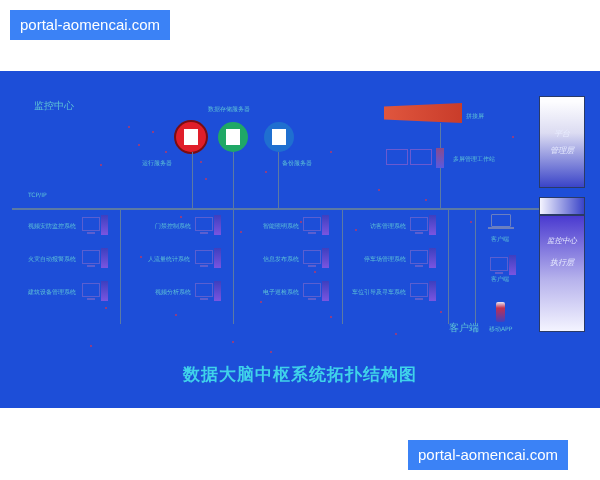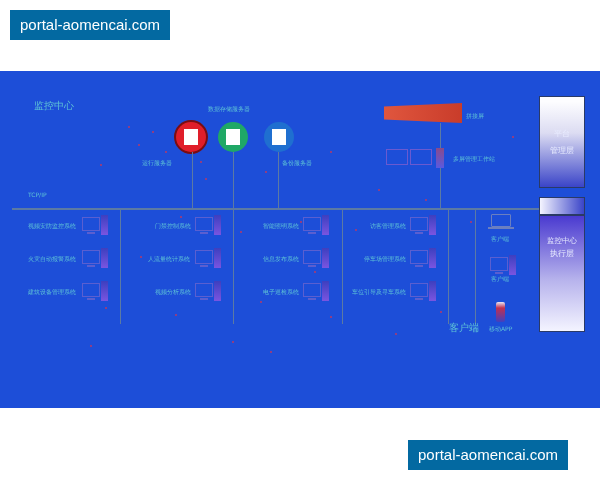--- a/index.html
+++ b/index.html
@@ -1,32 +1,32 @@
 <!DOCTYPE html>
 <html><head>
 <meta charset="utf-8">
 <style>
   html,body{margin:0;padding:0;}
   body{width:600px;height:480px;background:#ffffff;position:relative;overflow:hidden;font-family:"DejaVu Sans",sans-serif;}
-  .wm{position:absolute;background:#0369a1;color:#fff;font-family:"Liberation Sans",sans-serif;font-size:15px;line-height:30px;padding:0 10px;}
+  .wm{position:absolute;background:#3b82f6;color:#fff;font-family:"Liberation Sans",sans-serif;font-size:15px;line-height:30px;padding:0 10px;}
   #wm-top{left:10px;top:10px;height:30px;}
   #wm-bottom{left:408px;top:440px;height:30px;}
   .panel{position:absolute;left:0;top:71px;width:600px;height:337px;background:#1d4ed8;overflow:hidden;}
   .abs{position:absolute;}
   .t-cyan{color:#5ec3d6;}
   .small{font-size:6px;white-space:nowrap;}
   .line{position:absolute;background:#5c7aa3;}
   .dot{position:absolute;width:2px;height:2px;background:#b43a6a;border-radius:50%;}
   .pc{position:absolute;width:28px;height:22px;}
   .pc .mon{position:absolute;left:0;top:2px;width:18px;height:14px;border:1.5px solid #5a5fd0;box-sizing:border-box;}
   .pc .base{position:absolute;left:5px;top:17px;width:8px;height:2px;background:#5a5fd0;}
   .pc .tower{position:absolute;left:19px;top:0;width:7px;height:20px;background:linear-gradient(#3d3fbf,#7a55e0);}
   .server{position:absolute;width:30px;height:30px;border-radius:50%;}
   .server .box{position:absolute;left:8px;top:7px;width:14px;height:16px;background:#fff;}
-  .layer{position:absolute;left:539px;width:46px;border:1px solid #2a3a66;box-sizing:border-box;display:flex;flex-direction:column;align-items:center;justify-content:center;color:#e8ecff;font-size:8px;}
+  .layer{position:absolute;left:539px;width:46px;border:1px solid #2a3a66;box-sizing:border-box;display:flex;flex-direction:column;align-items:center;justify-content:center;color:#e8ecff;font-size:8px;font-style:italic;}
   .title{position:absolute;left:0;width:600px;top:292px;text-align:center;color:#3fd2ea;font-weight:bold;font-size:17px;letter-spacing:1px;}
 </style>
 </head>
 <body>
 
 <div id="wm-top" class="wm">portal-aomencai.com</div>
 
 <div class="panel">
 
   <div class="dot" style="left:128px;top:55px"></div>
@@ -182,18 +182,19 @@
   <div class="abs t-cyan small" style="left:489px;top:254px;">移动APP</div>
   <div class="abs t-cyan" style="left:449px;top:250px;font-size:10px;">客户端</div>
 
   <div class="layer" style="top:25px;height:92px;background:linear-gradient(#fdfdff 5%,#dcdcf2 40%,#3a44c8 100%);">
     <div>平台</div>
     <div style="margin-top:6px">管理层</div>
   </div>
   <div class="layer" style="top:126px;height:18px;background:linear-gradient(90deg,#f4f4ff,#3a44c8);"></div>
   <div class="layer" style="top:144px;height:117px;background:linear-gradient(#4a3ad0 0%,#b6b2ec 55%,#f4f4ff 100%);justify-content:flex-start;padding-top:20px;">
     <div style="font-size:7.5px">监控中心</div>
-    <div style="margin-top:2px">执行层</div>
+    <div style="margin-top:11px">执行层</div>
   </div>
 
+  <div class="title">数据大脑中枢系统拓扑结构图</div>
 </div>
 
 <div id="wm-bottom" class="wm">portal-aomencai.com</div>
 
 </body></html>

